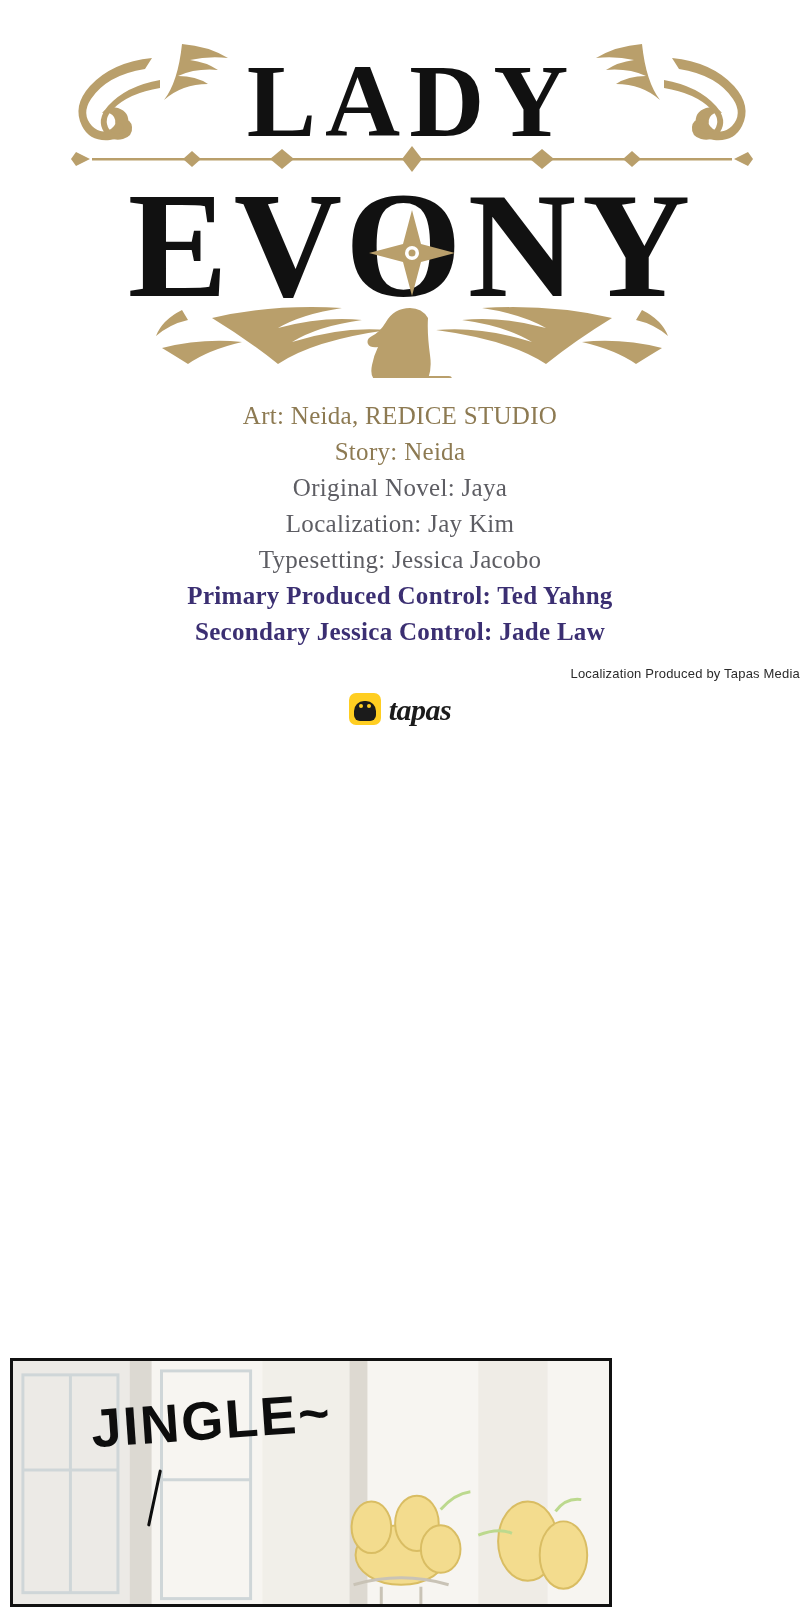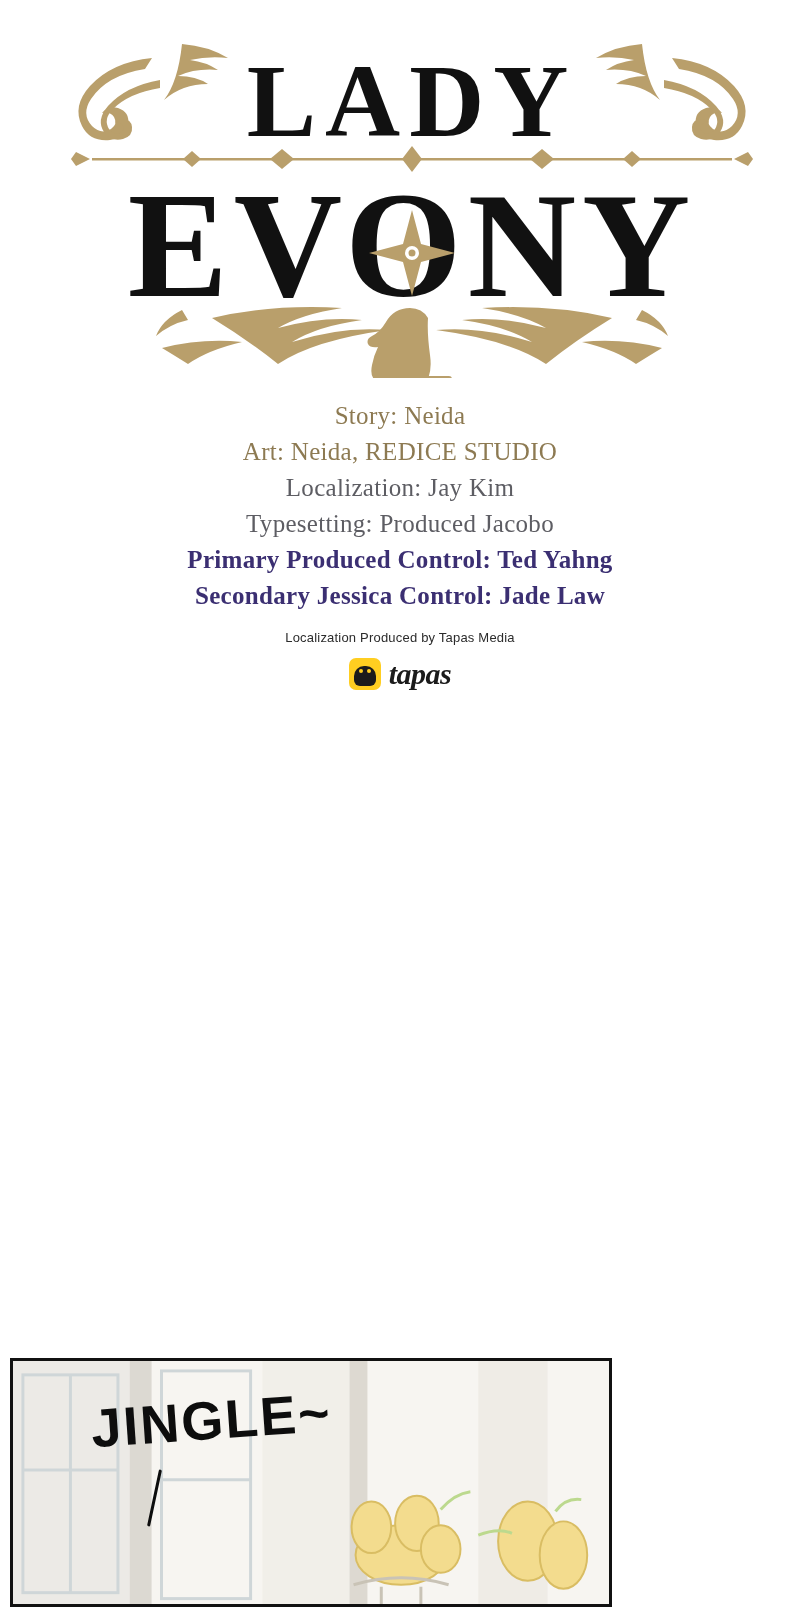--- a/index.html
+++ b/index.html
@@ -47,26 +47,26 @@
   .credit-line.gold   { color: #8d7a52; }
   .credit-line.grey   { color: #5d5d63; }
   .credit-line.purple { color: #3b2f72; font-weight: bold; }
 
   .loc-note {
     margin-top: 16px;
     font-family: "Liberation Sans", sans-serif;
     font-size: 13px;
     color: #2b2b2b;
     letter-spacing: 0.2px;
+    text-align: right;
   }
 
   .tapas-row {
     margin-top: 12px;
     display: flex;
-    align-items: center;
     justify-content: center;
     gap: 8px;
   }
   .tapas-mark {
     width: 32px;
     height: 32px;
     border-radius: 7px;
     background: #ffce21;
     position: relative;
     display: inline-block;
@@ -179,24 +179,25 @@
 
     <g fill="#b99f6b">
       <path d="M380 192 l9 34 l34 9 l-34 9 l-9 34 l-9 -34 l-34 -9 l34 -9 z"></path>
       <circle cx="380" cy="235" r="7" fill="#ffffff"></circle>
       <circle cx="380" cy="235" r="3.5" fill="#b99f6b"></circle>
     </g>
   </svg>
 </div>
 
 <div class="credits">
+  <div class="credit-line gold">Art: Neida, REDICE STUDIO</div>
   <div class="credit-line gold">Story: Neida</div>
-  <div class="credit-line gold">Art: Neida, REDICE STUDIO</div>
+  <div class="credit-line grey">Original Novel: Jaya</div>
   <div class="credit-line grey">Localization: Jay Kim</div>
-  <div class="credit-line grey">Typesetting: Produced Jacobo</div>
+  <div class="credit-line grey">Typesetting: Jessica Jacobo</div>
   <div class="credit-line purple">Primary Produced Control: Ted Yahng</div>
   <div class="credit-line purple">Secondary Jessica Control: Jade Law</div>
 
   <div class="loc-note">Localization Produced by Tapas Media</div>
 
   <div class="tapas-row">
     <span class="tapas-mark">
       <span class="blob"></span>
       <span class="eye l"></span>
       <span class="eye r"></span>

